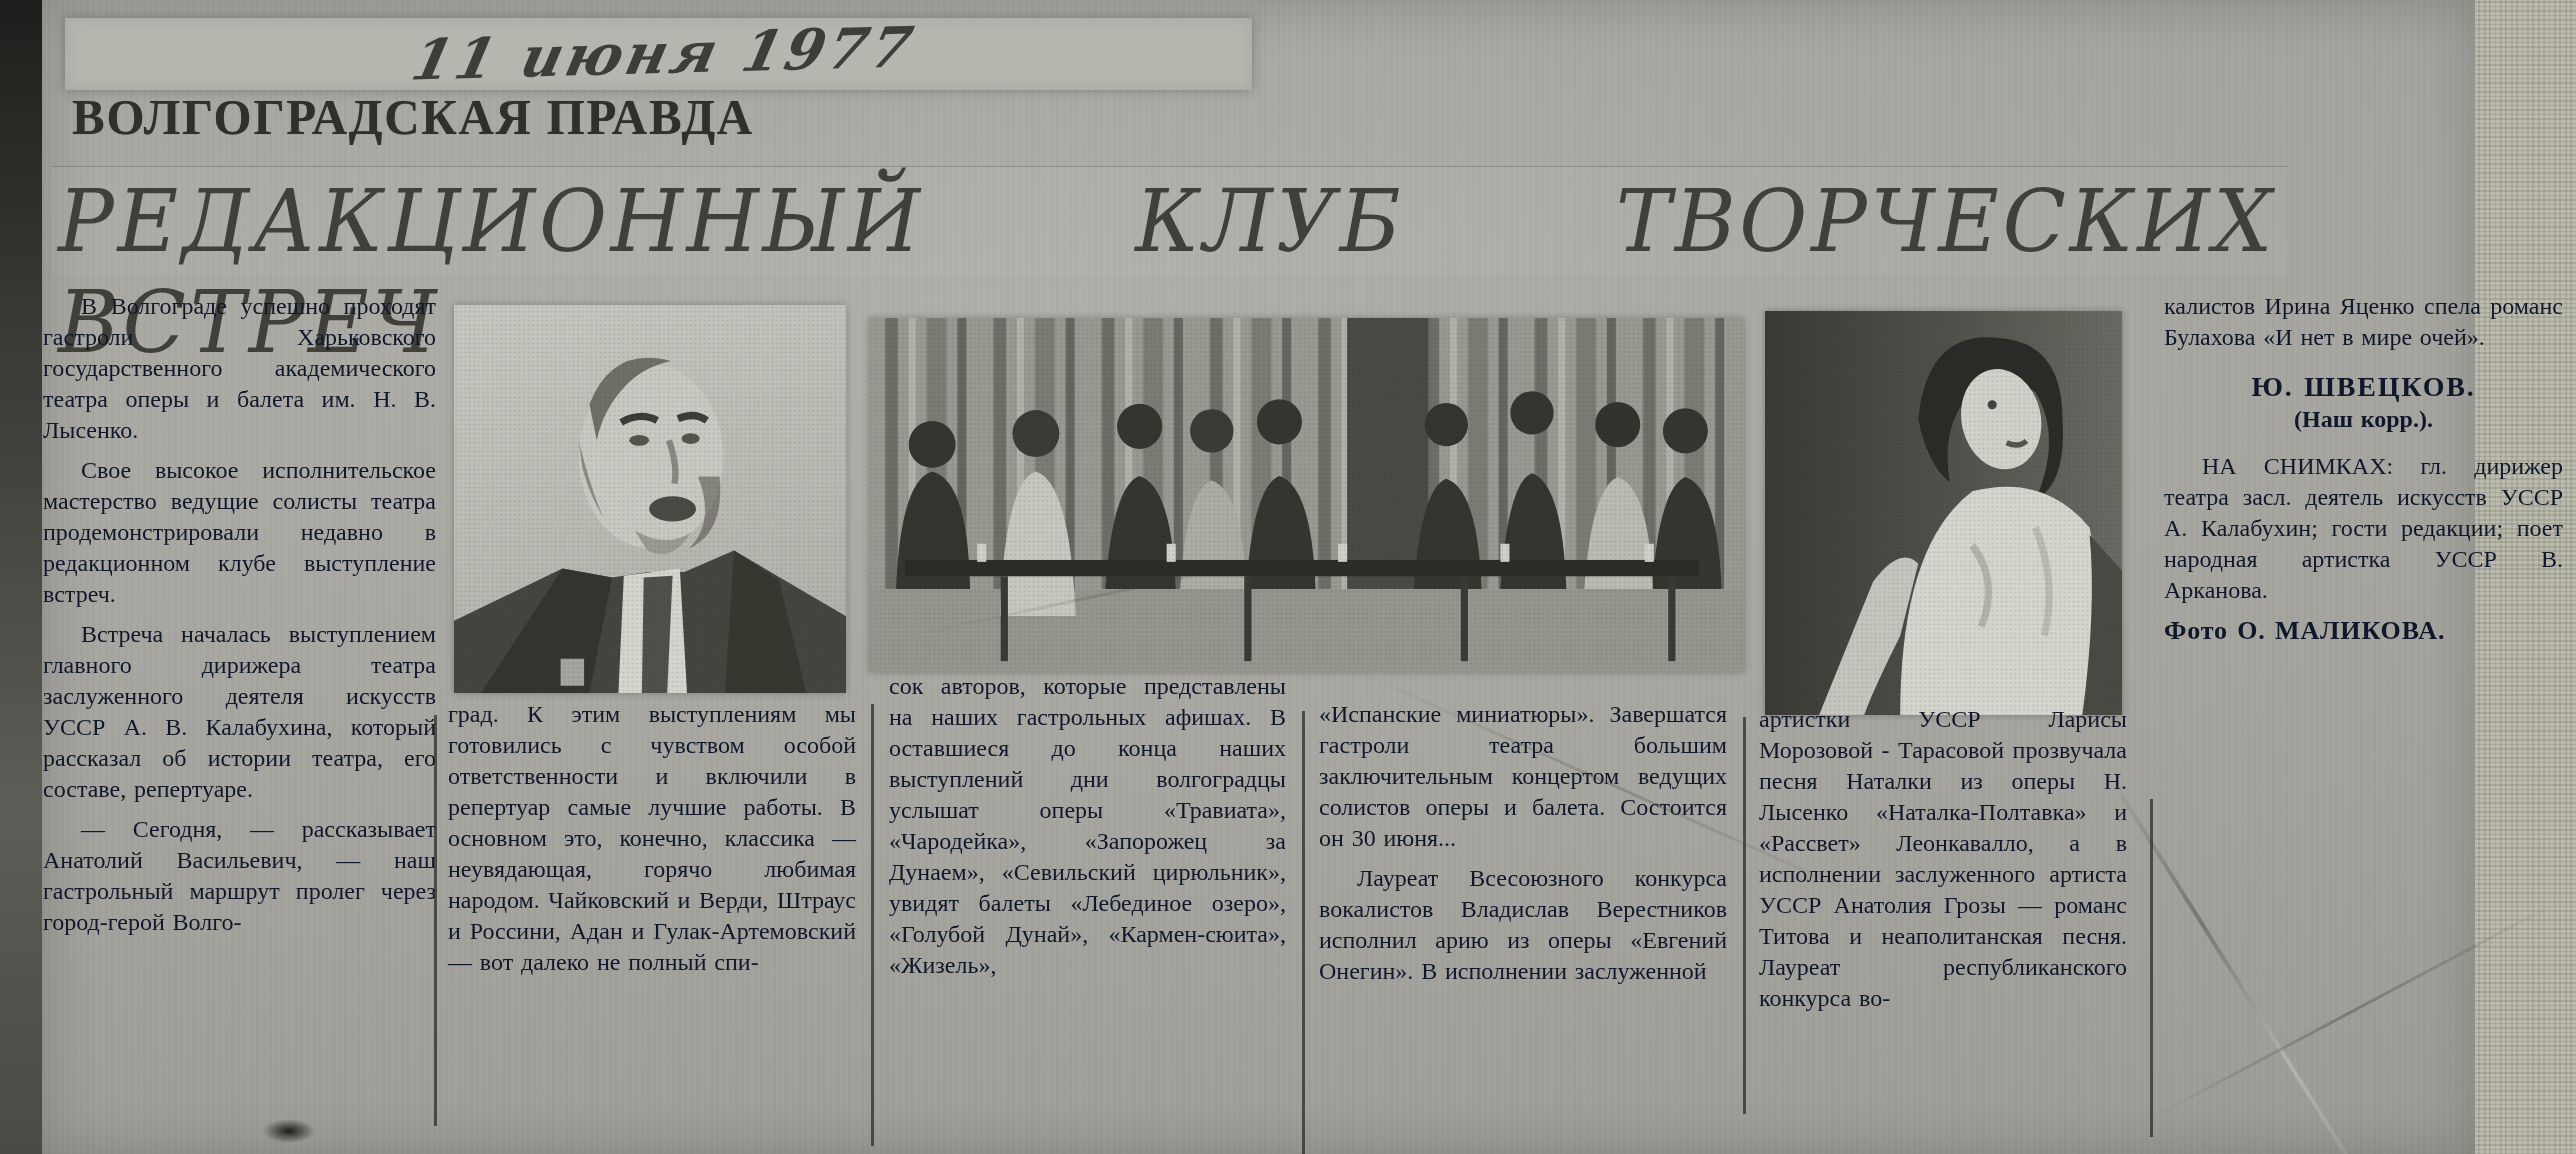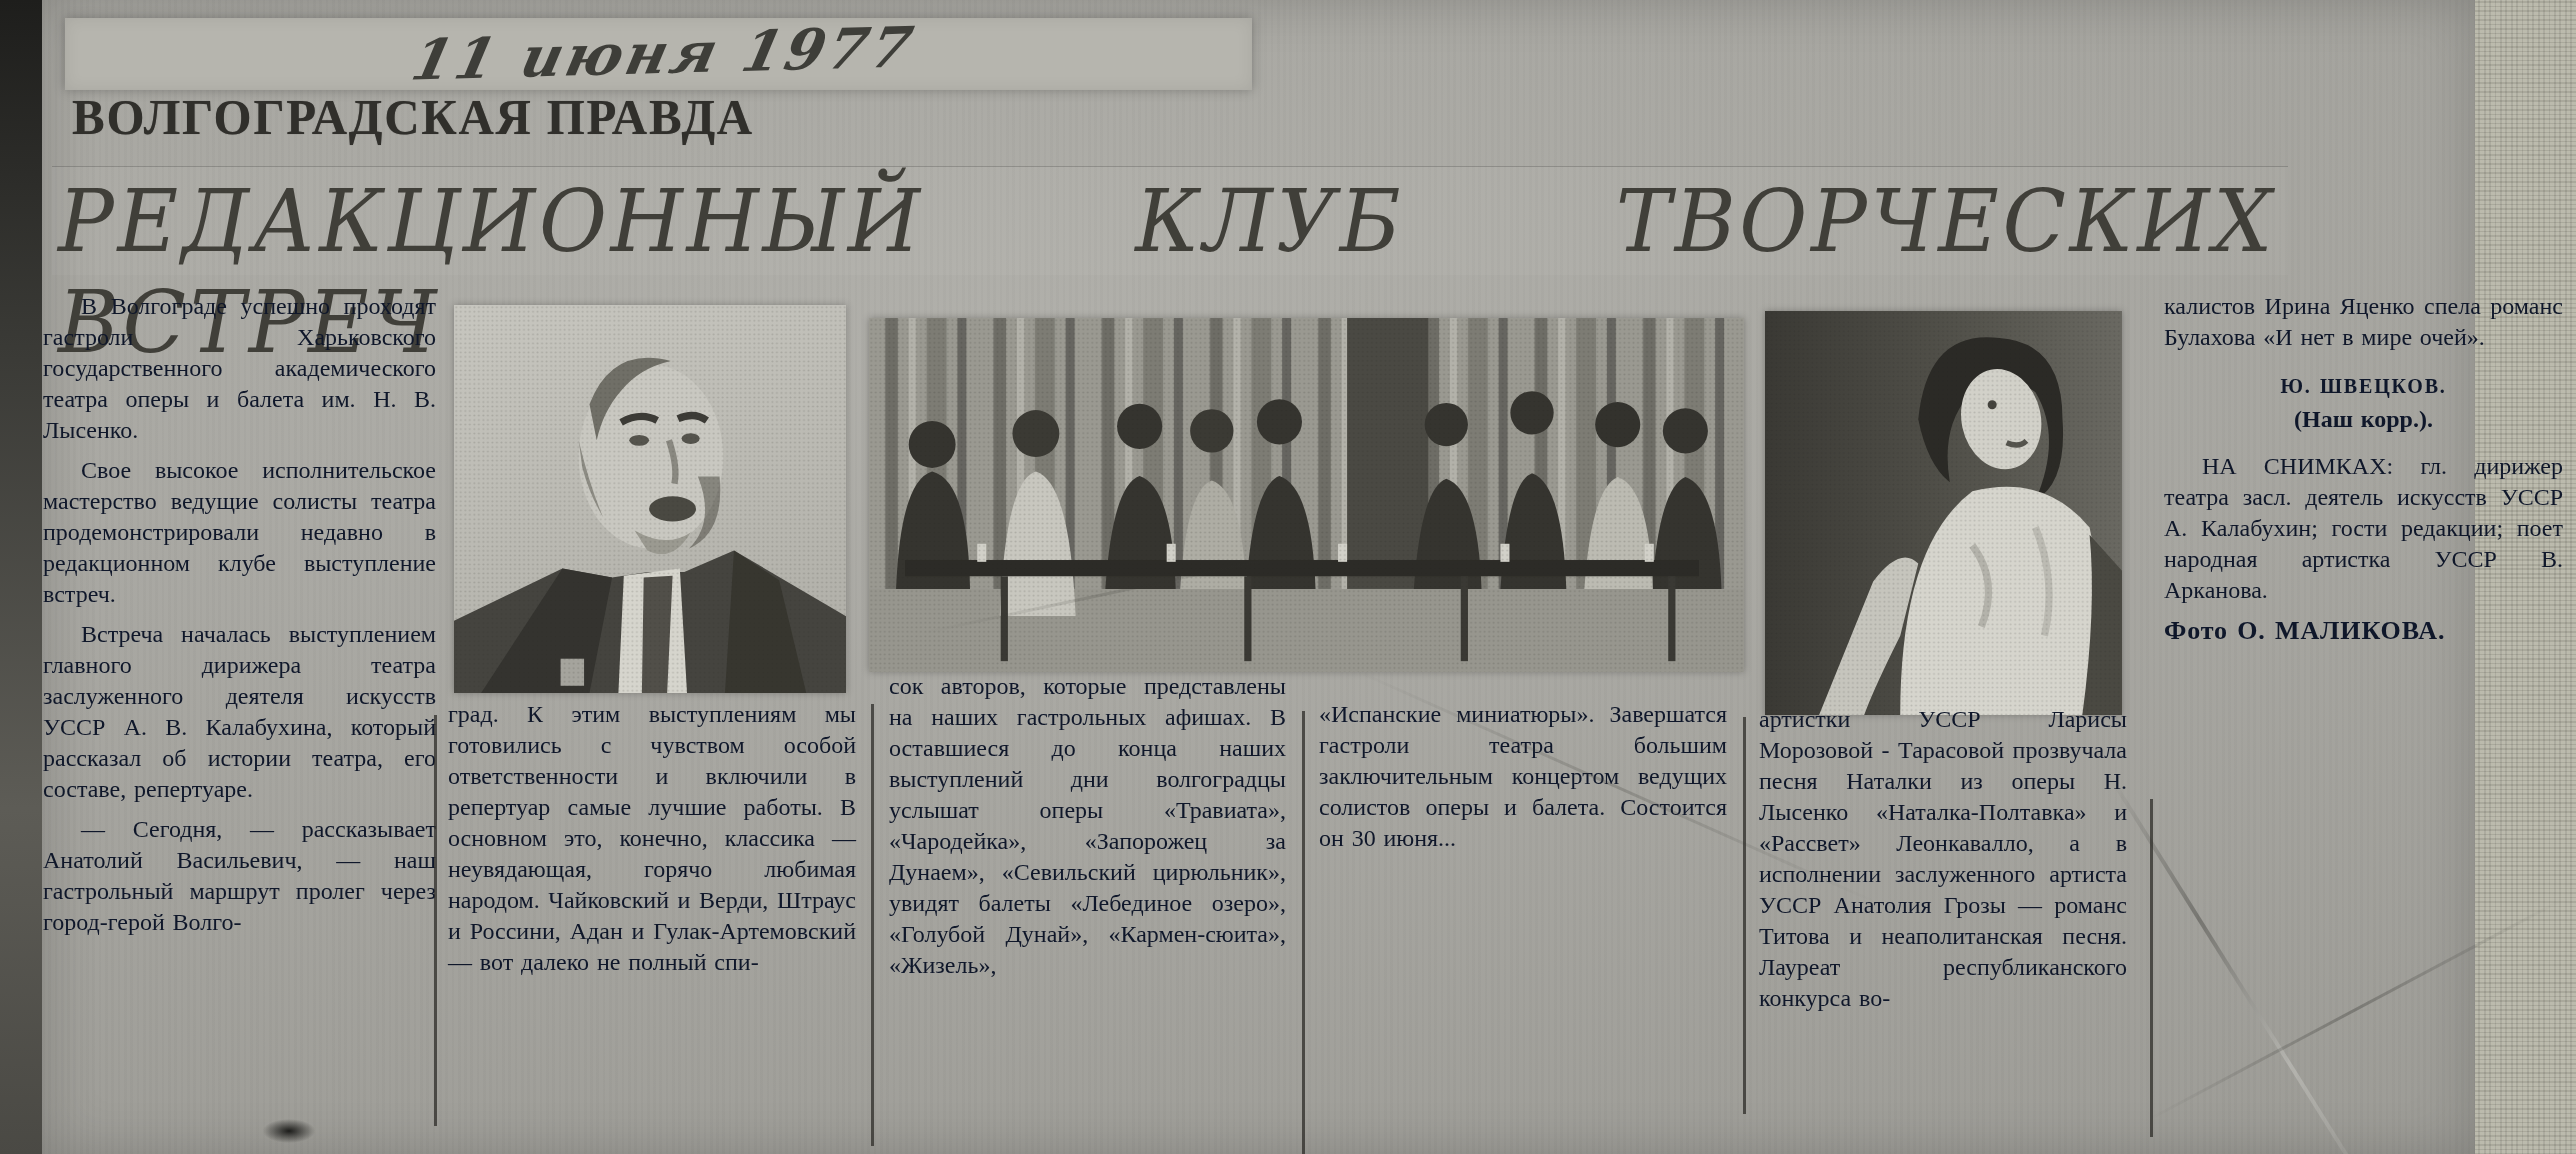--- a/index.html
+++ b/index.html
@@ -45,21 +45,21 @@
     text-align:justify;text-align-last:justify;white-space:normal;
     transform:scaleY(1.04);transform-origin:top;}
 
   
   .col{position:absolute;color:#0f172a;font-size:24px;line-height:31px;
     text-align:justify;word-spacing:1.8px;}
   .col .para{margin:0 0 9px 0;}
   .para.body{text-indent:0;}
   .para.indent{text-indent:38px;}
   .para.byline{font-weight:700;text-align:center;text-indent:0;letter-spacing:1.8px;
-    margin:18px 0 1.8px 0;font-size:20px;}
+    margin:18px 0 1.8px 0;font-size:28px;}
   .para.note{font-weight:700;text-align:center;text-indent:0;margin:0 0 16px 0;font-size:24px;}
   .para.caption{text-indent:38px;}
   .para.credit{font-weight:700;font-size:26px;letter-spacing:0.9px;text-indent:0;margin-top:5.4px;}
   #col-1{left:43px;top:291px;width:393px;height:857px;}
   #col-2{left:448px;top:699px;width:408px;height:451px;}
   #col-3{left:889px;top:671px;width:397px;height:456px;}
   #col-4{left:1319px;top:699px;width:408px;height:456px;}
   #col-5{left:1759px;top:704px;width:368px;height:451px;}
   #col-6{left:2164px;top:291px;width:399px;height:857px;}
 
@@ -251,20 +251,21 @@
       <p class="para indent">— Сегодня, — рассказывает Анатолий Васильевич, — наш гастрольный маршрут пролег через город-герой Волго-</p>
     </div>
   <div class="col" id="col-2">
       <p class="para body">град. К этим выступлениям мы готовились с чувством особой ответственности и включили в репертуар самые лучшие работы. В основном это, конечно, классика — неувядающая, горячо любимая народом. Чайковский и Верди, Штраус и Россини, Адан и Гулак-Артемовский — вот далеко не полный спи-</p>
     </div>
   <div class="col" id="col-3">
       <p class="para body">сок авторов, которые представлены на наших гастрольных афишах. В оставшиеся до конца наших выступлений дни волгоградцы услышат оперы «Травиата», «Чародейка», «Запорожец за Дунаем», «Севильский цирюльник», увидят балеты «Лебединое озеро», «Голубой Дунай», «Кармен-сюита», «Жизель»,</p>
     </div>
   <div class="col" id="col-4">
       <p class="para body">«Испанские миниатюры». Завершатся гастроли театра большим заключительным концертом ведущих солистов оперы и балета. Состоится он 30 июня...</p>
+      <p class="para indent">Лауреат Всесоюзного конкурса вокалистов Владислав Верестников исполнил арию из оперы «Евгений Онегин». В исполнении заслуженной</p>
     </div>
   <div class="col" id="col-5">
       <p class="para body">артистки УССР Ларисы Морозовой - Тарасовой прозвучала песня Наталки из оперы Н. Лысенко «Наталка-Полтавка» и «Рассвет» Леонкавалло, а в исполнении заслуженного артиста УССР Анатолия Грозы — романс Титова и неаполитанская песня. Лауреат республиканского конкурса во-</p>
     </div>
   <div class="col" id="col-6">
       <p class="para body">калистов Ирина Яценко спела романс Булахова «И нет в мире очей».</p>
       <p class="para byline">Ю. ШВЕЦКОВ.</p>
       <p class="para note">(Наш корр.).</p>
       <p class="para caption">НА СНИМКАХ: гл. дирижер театра засл. деятель искусств УССР А. Калабухин; гости редакции; поет народная артистка УССР В. Арканова.</p>
       <p class="para credit">Фото О. МАЛИКОВА.</p>

